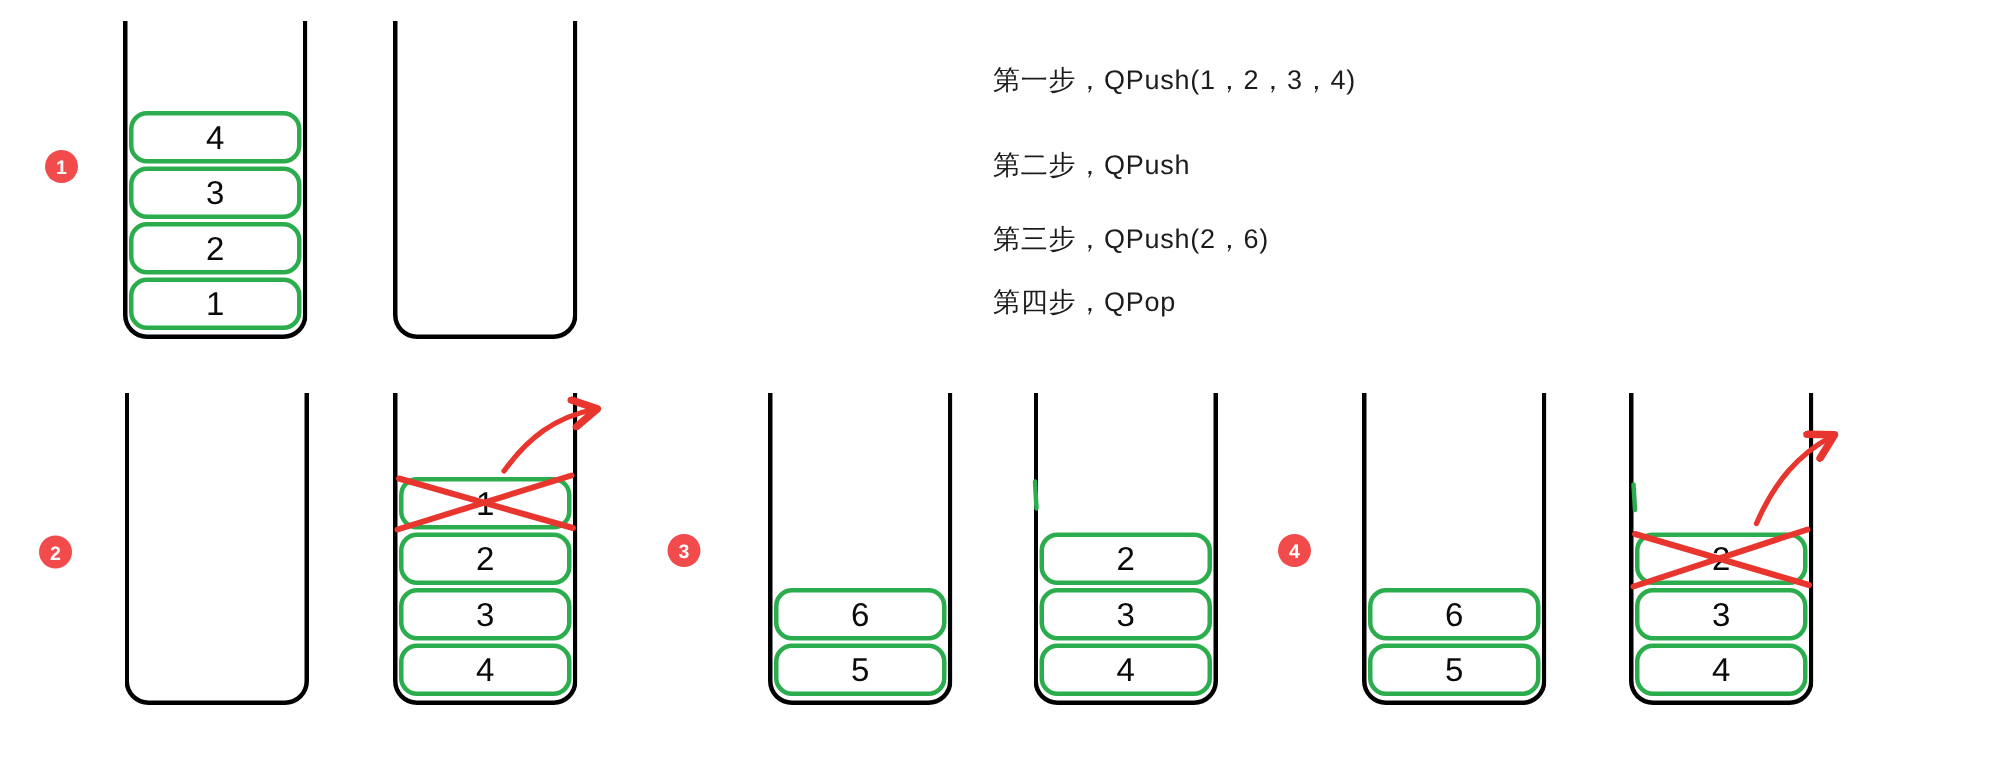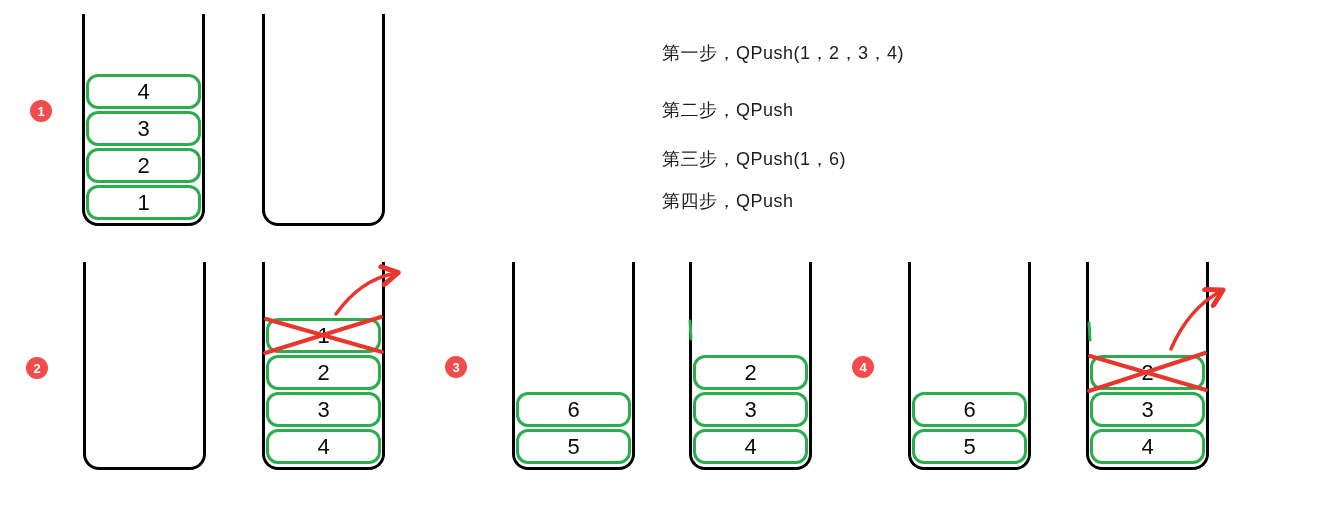--- a/index.html
+++ b/index.html
@@ -48,22 +48,22 @@
   .overlay .redarrow{stroke:var(--mark-red);stroke-width:3.5;stroke-linecap:round;fill:none;}
   .overlay .greentick{stroke:var(--box-border-green);stroke-width:3;stroke-linecap:round;fill:none;}
 </style>
 </head>
 <body>
 
 <div class="canvas">
 
   <div class="step" style="top:41px">第一步，QPush(1，2，3，4)</div>
   <div class="step" style="top:98px">第二步，QPush</div>
-  <div class="step" style="top:147px">第三步，QPush(1，6)</div>
-  <div class="step" style="top:189px">第四步，QPush</div>
+  <div class="step" style="top:147px">第三步，QPush(2，6)</div>
+  <div class="step" style="top:189px">第四步，QPop</div>
 
   <div class="badge" style="left:30px;top:100px">1</div>
   <div class="stack h-top" style="left:82px;top:14px">
     <div class="box">4</div>
     <div class="box">3</div>
     <div class="box">2</div>
     <div class="box">1</div>
   </div>
   <div class="stack h-top" style="left:262px;top:14px"></div>
 

